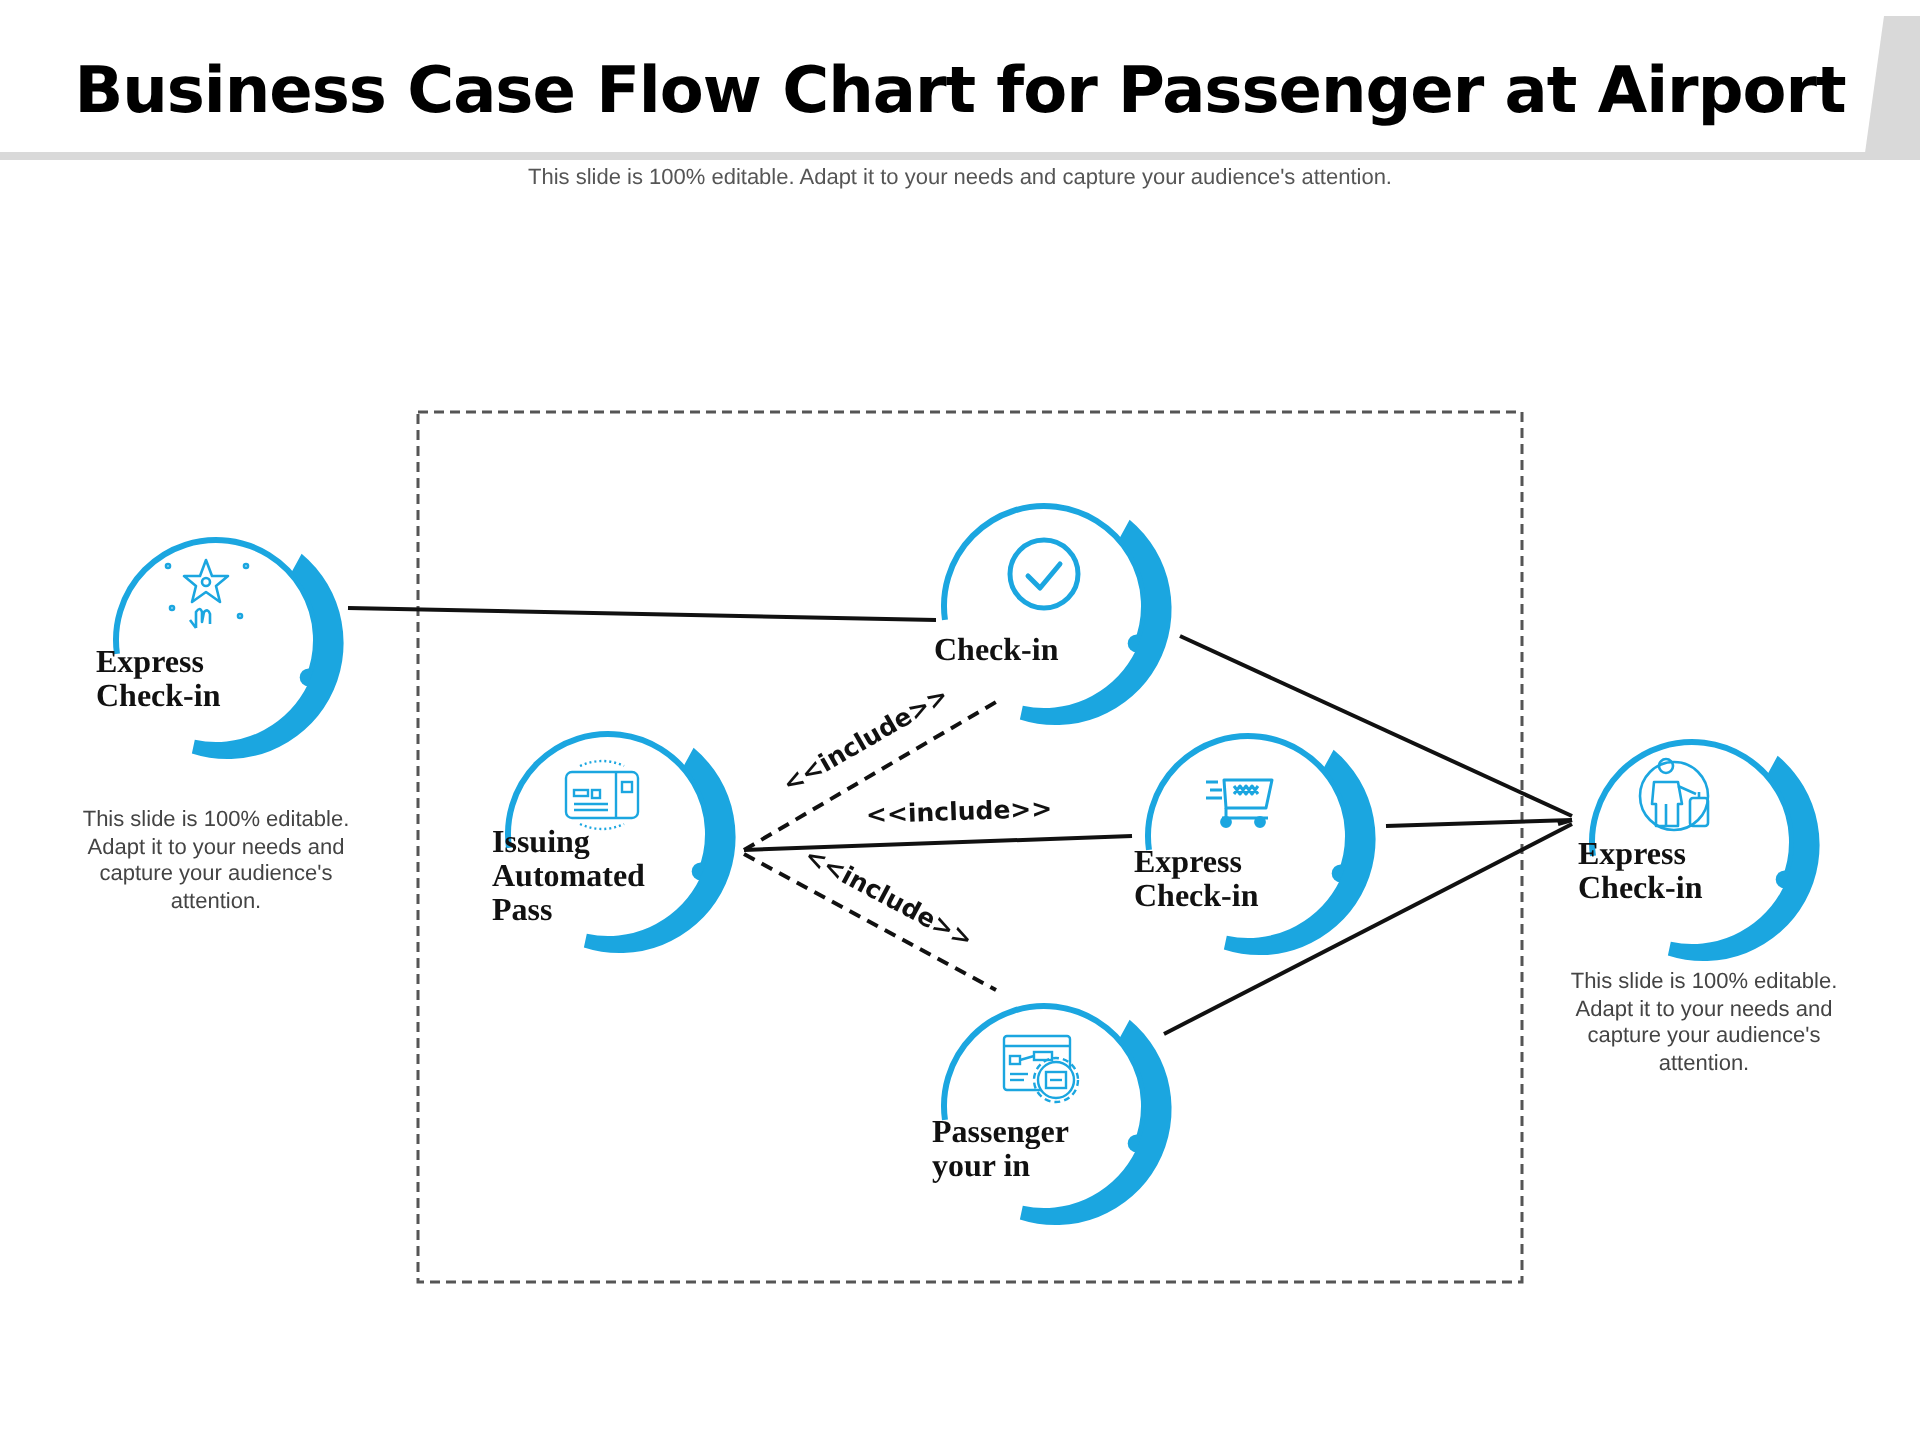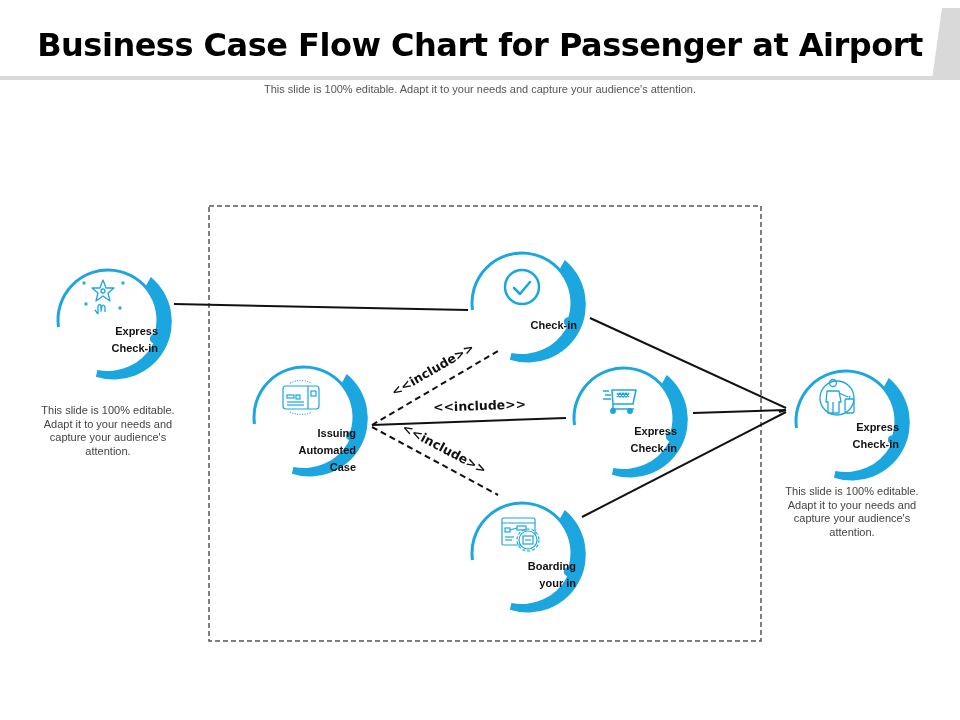--- a/index.html
+++ b/index.html
@@ -3,21 +3,21 @@
 <meta charset="utf-8">
 <style>
   html, body { margin:0; padding:0; background:#ffffff; }
   body { width:960px; height:720px; position:relative; overflow:hidden; font-family:"Liberation Sans", sans-serif; }
   .title-bar { position:absolute; left:0; top:0; width:960px; height:80px; }
   .title-bar .underline { position:absolute; left:0; top:76px; width:945px; height:4px; background:#d9d9d9; }
   .title-bar .tab { position:absolute; left:932px; top:8px; width:28px; height:72px; background:#d9d9d9; clip-path:polygon(10px 0,28px 0,28px 72px,0 72px); }
   .title { position:absolute; left:0; top:26px; width:960px; text-align:center; font-family:"DejaVu Sans", sans-serif; font-weight:bold; font-size:32px; color:#000; letter-spacing:-0.5px; }
   .subtitle { position:absolute; left:0; top:83px; width:960px; text-align:center; font-size:11px; color:#555; }
   svg.diagram { position:absolute; left:0; top:0; }
-  .node-label { position:absolute; text-align:right; font-family:Liberation Sans, sans-serif; font-weight:bold; font-size:11px; line-height:17px; color:#111; }
+  .node-label { position:absolute; text-align:left; font-family:Liberation Serif, serif; font-weight:bold; font-size:16px; line-height:17px; color:#111; }
   .note { position:absolute; text-align:center; font-size:11px; line-height:13.5px; color:#444; }
   .inc-label { position:absolute; font-family:"DejaVu Sans", sans-serif; font-weight:bold; font-size:12.5px; color:#111; white-space:nowrap; transform-origin:center center; }
 </style>
 </head>
 <body>
 
 <div class="title-bar">
   <div class="underline"></div>
   <div class="tab"></div>
 </div>
@@ -123,33 +123,33 @@
 <div class="node-label" style="left:48px;top:323px;width:110px;">
   <div>Express</div>
   <div>Check-in</div>
 </div>
 <div class="note" style="left:38px;top:404px;width:140px;">This slide is 100% editable. Adapt it to your needs and capture your audience's attention.</div>
 
 <div class="node-label" style="left:467px;top:317px;width:110px;">
   <div>Check-in</div>
 </div>
 
-<div class="node-label" style="left:246px;top:413px;width:110px;margin-top:12px;">
+<div class="node-label" style="left:246px;top:413px;width:110px;">
   <div>Issuing</div>
   <div>Automated</div>
-  <div>Case</div>
+  <div>Pass</div>
 </div>
 
 <div class="node-label" style="left:567px;top:423px;width:110px;">
   <div>Express</div>
   <div>Check-in</div>
 </div>
 
 <div class="node-label" style="left:466px;top:558px;width:110px;">
-  <div>Boarding</div>
+  <div>Passenger</div>
   <div>your in</div>
 </div>
 
 <div class="node-label" style="left:789px;top:419px;width:110px;">
   <div>Express</div>
   <div>Check-in</div>
 </div>
 <div class="note" style="left:782px;top:485px;width:140px;">This slide is 100% editable. Adapt it to your needs and capture your audience's attention.</div>
 
 <div class="inc-label" style="left:386px;top:362px;transform:rotate(-30deg);">&lt;&lt;include&gt;&gt;</div>

